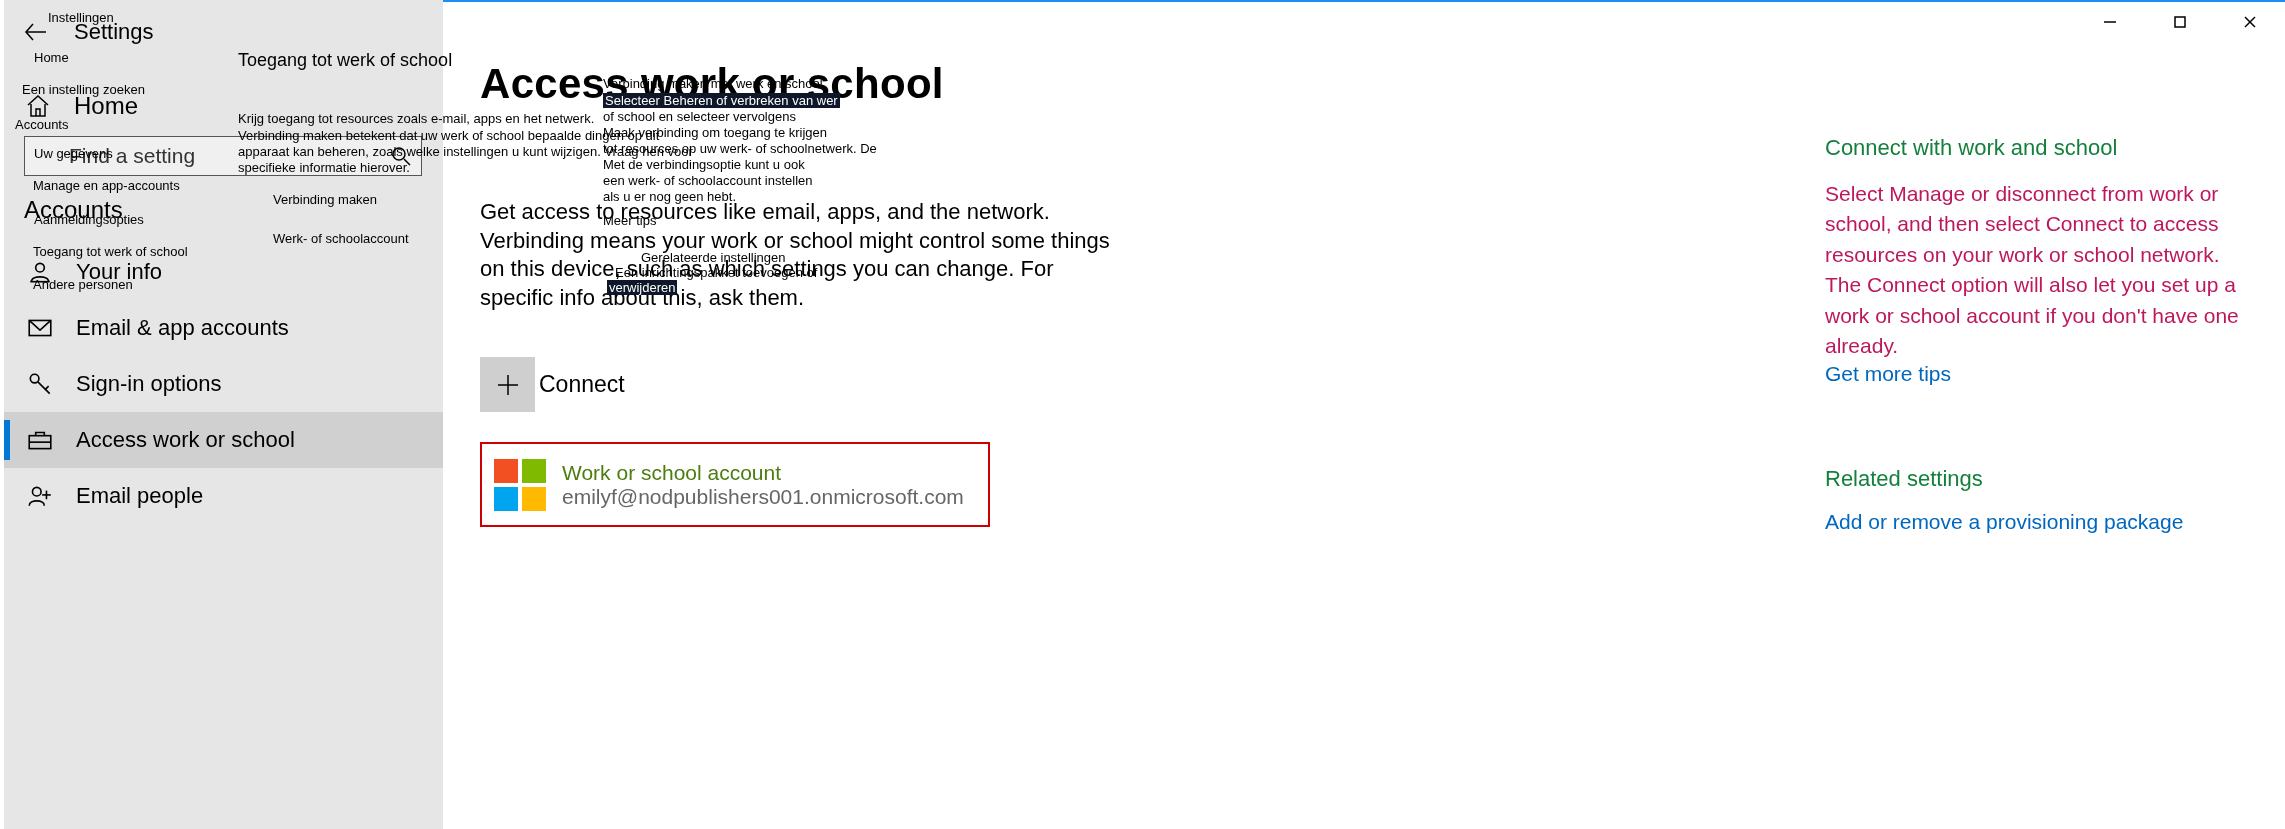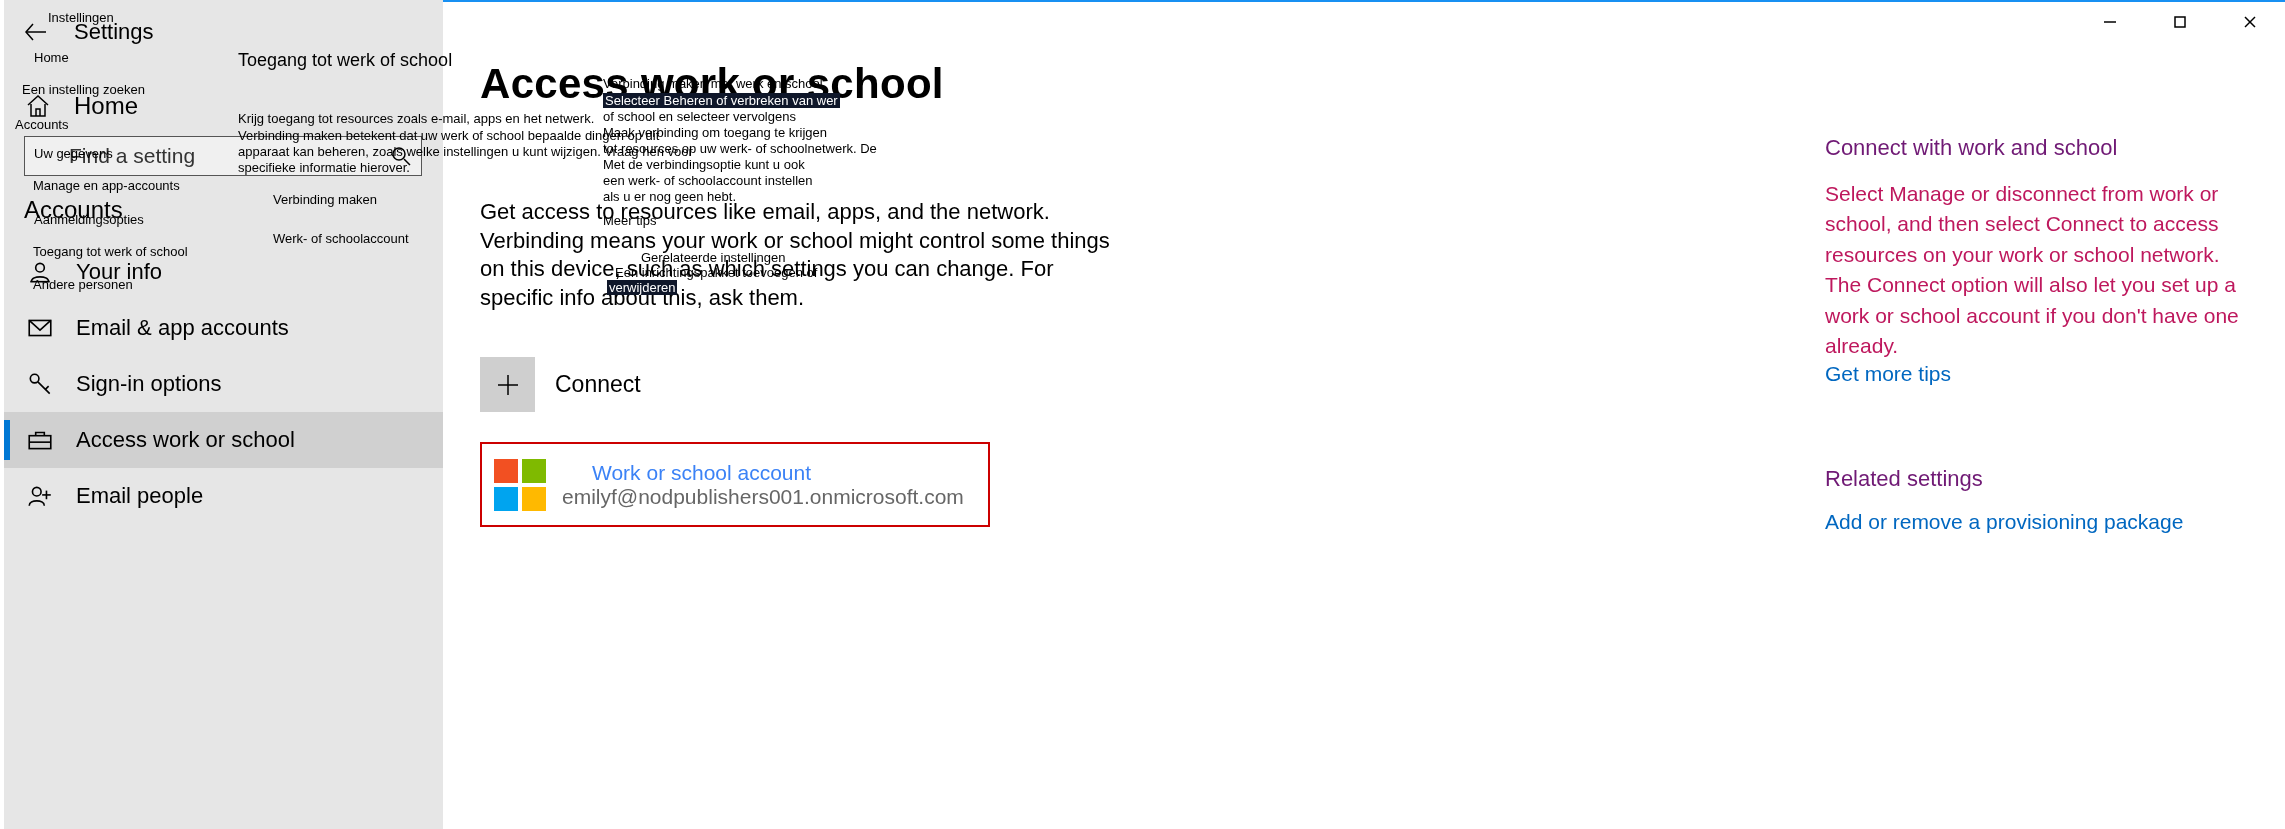--- a/index.html
+++ b/index.html
@@ -30,35 +30,35 @@
 .nav { margin-top: 20px; }
 .nav-item { display: flex; align-items: center; gap: 22px; padding: 14px 22px; cursor: pointer; position: relative; }
 .nav-item.selected { background: #d0d0d0; }
 .nav-item.selected::before { content: ""; position: absolute; left: 0; top: 8px; bottom: 8px; width: 6px; background: #0078d4; }
 .nav-item .ic { width: 28px; height: 28px; display: flex; align-items: center; justify-content: center; flex-shrink: 0; }
 .nav-item span.label { font-size: 22px; color: #000; }
 
 .main { position: absolute; left: 480px; top: 60px; width: 1080px; }
 .main-title { font-size: 42px; color: #000; letter-spacing: .3px; }
 .main-desc { font-size: 22px; color: #000; margin-top: 90px; max-width: 640px; line-height: 1.3; }
-.connect-row { margin-top: 45px; display: flex; align-items: center; gap: 20px; cursor: pointer; }
+.connect-row { margin-top: 45px; display: flex; align-items: center; gap: 4px; cursor: pointer; }
 .plus-box { width: 55px; height: 55px; background: #cfcfcf; display: flex; align-items: center; justify-content: center; }
 .connect-label { font-size: 23px; color: #000; }
 
 .account-card { margin-top: 30px; width: 510px; height: 85px; border: 2px solid #c00; display: flex; align-items: center; padding: 0 12px; gap: 16px; cursor: pointer; }
 .ms-logo { width: 52px; height: 52px; display: grid; grid-template-columns: 1fr 1fr; grid-template-rows: 1fr 1fr; gap: 4px; }
 .ms-logo div:nth-child(1){ background:#f25022; }
 .ms-logo div:nth-child(2){ background:#7fba00; }
 .ms-logo div:nth-child(3){ background:#00a4ef; }
 .ms-logo div:nth-child(4){ background:#ffb900; }
-.acc-texts .t1 { font-size: 21px; color: #3b82f6; margin-left: 30px; }
+.acc-texts .t1 { font-size: 21px; color: #4d7c0f; }
 .acc-texts .t2 { font-size: 21px; color: #666; }
 
 .right { position: absolute; right: 40px; top: 135px; width: 420px; }
-.right h3 { font-size: 22px; color: #701a75; margin-bottom: 18px; font-weight: 400; }
+.right h3 { font-size: 22px; color: #15803d; margin-bottom: 18px; font-weight: 400; }
 .right p { font-size: 21px; color: #be185d; line-height: 1.45; }
 .right a { display: block; font-size: 21px; color: #0067c0; text-decoration: none; cursor: pointer; }
 .right .section2 { margin-top: 80px; }
 
 
 .ov { position: absolute; font-size: 13px; color: #000; pointer-events: none; white-space: nowrap; }
 .ov.highlight { background: #0f172a; color: #fff; padding: 0 2px; }
 svg { stroke: #000; fill: none; stroke-width: 1.5; }
 </style>
 </head>

